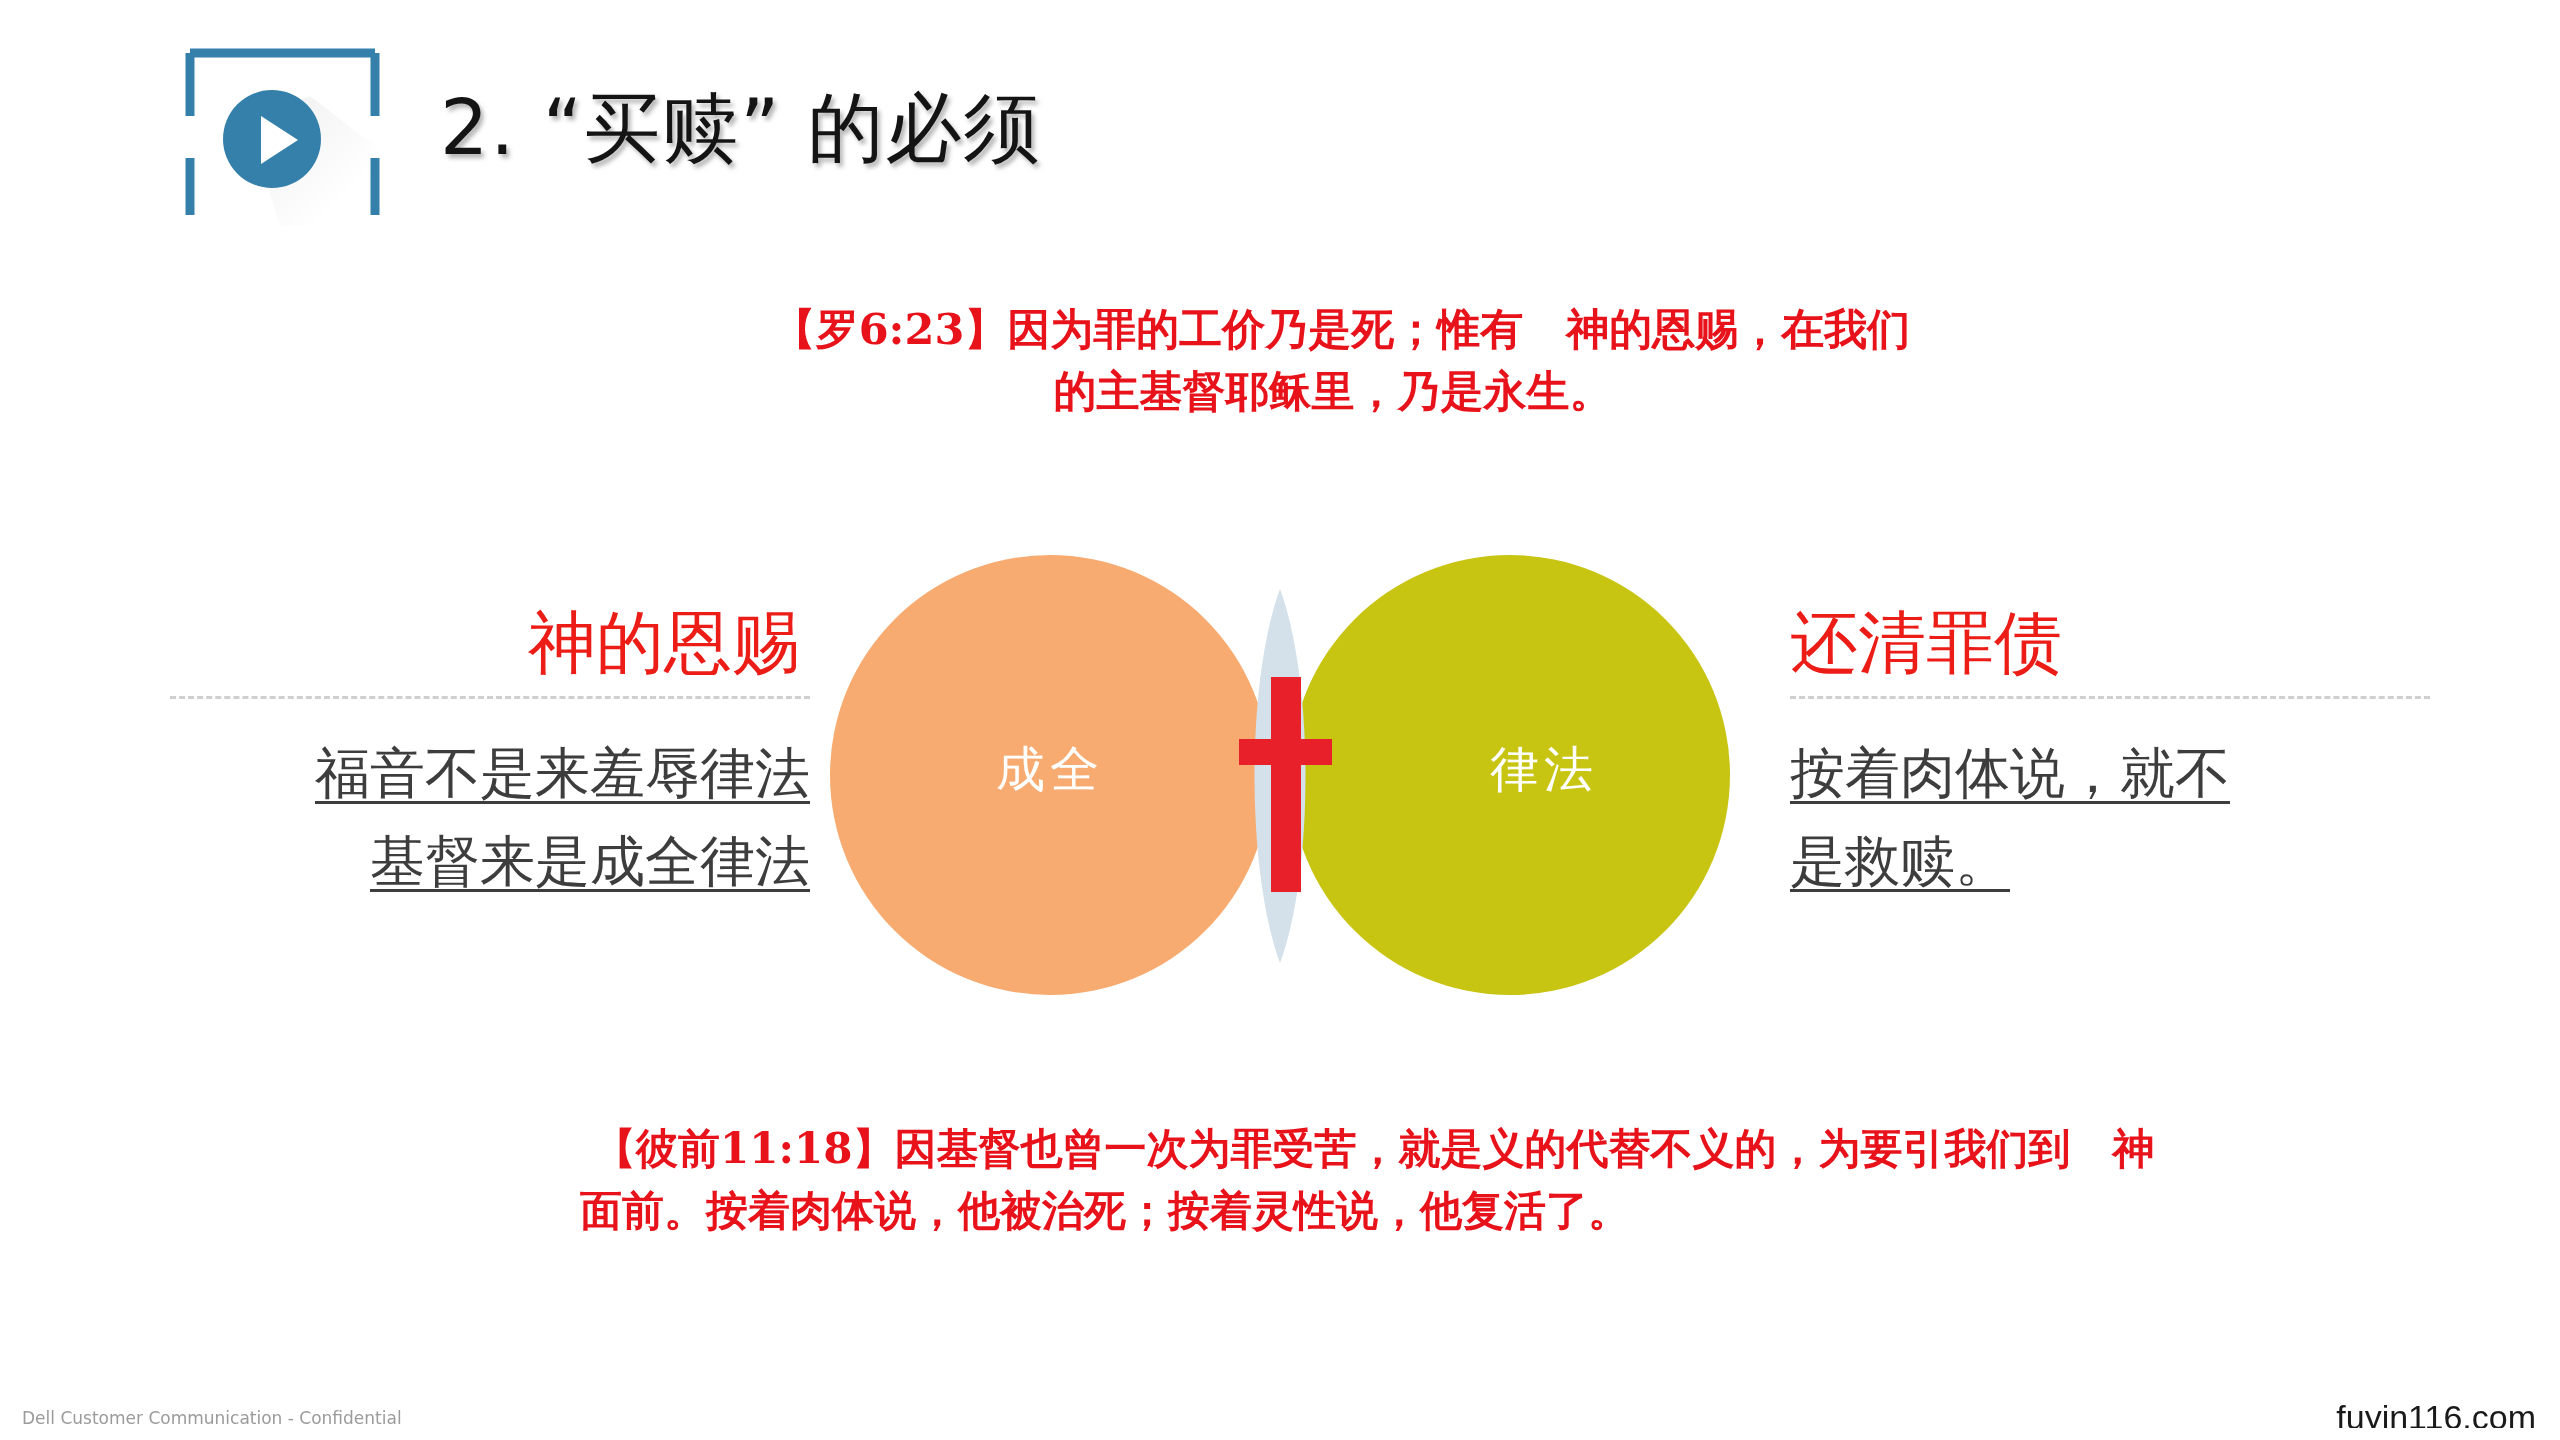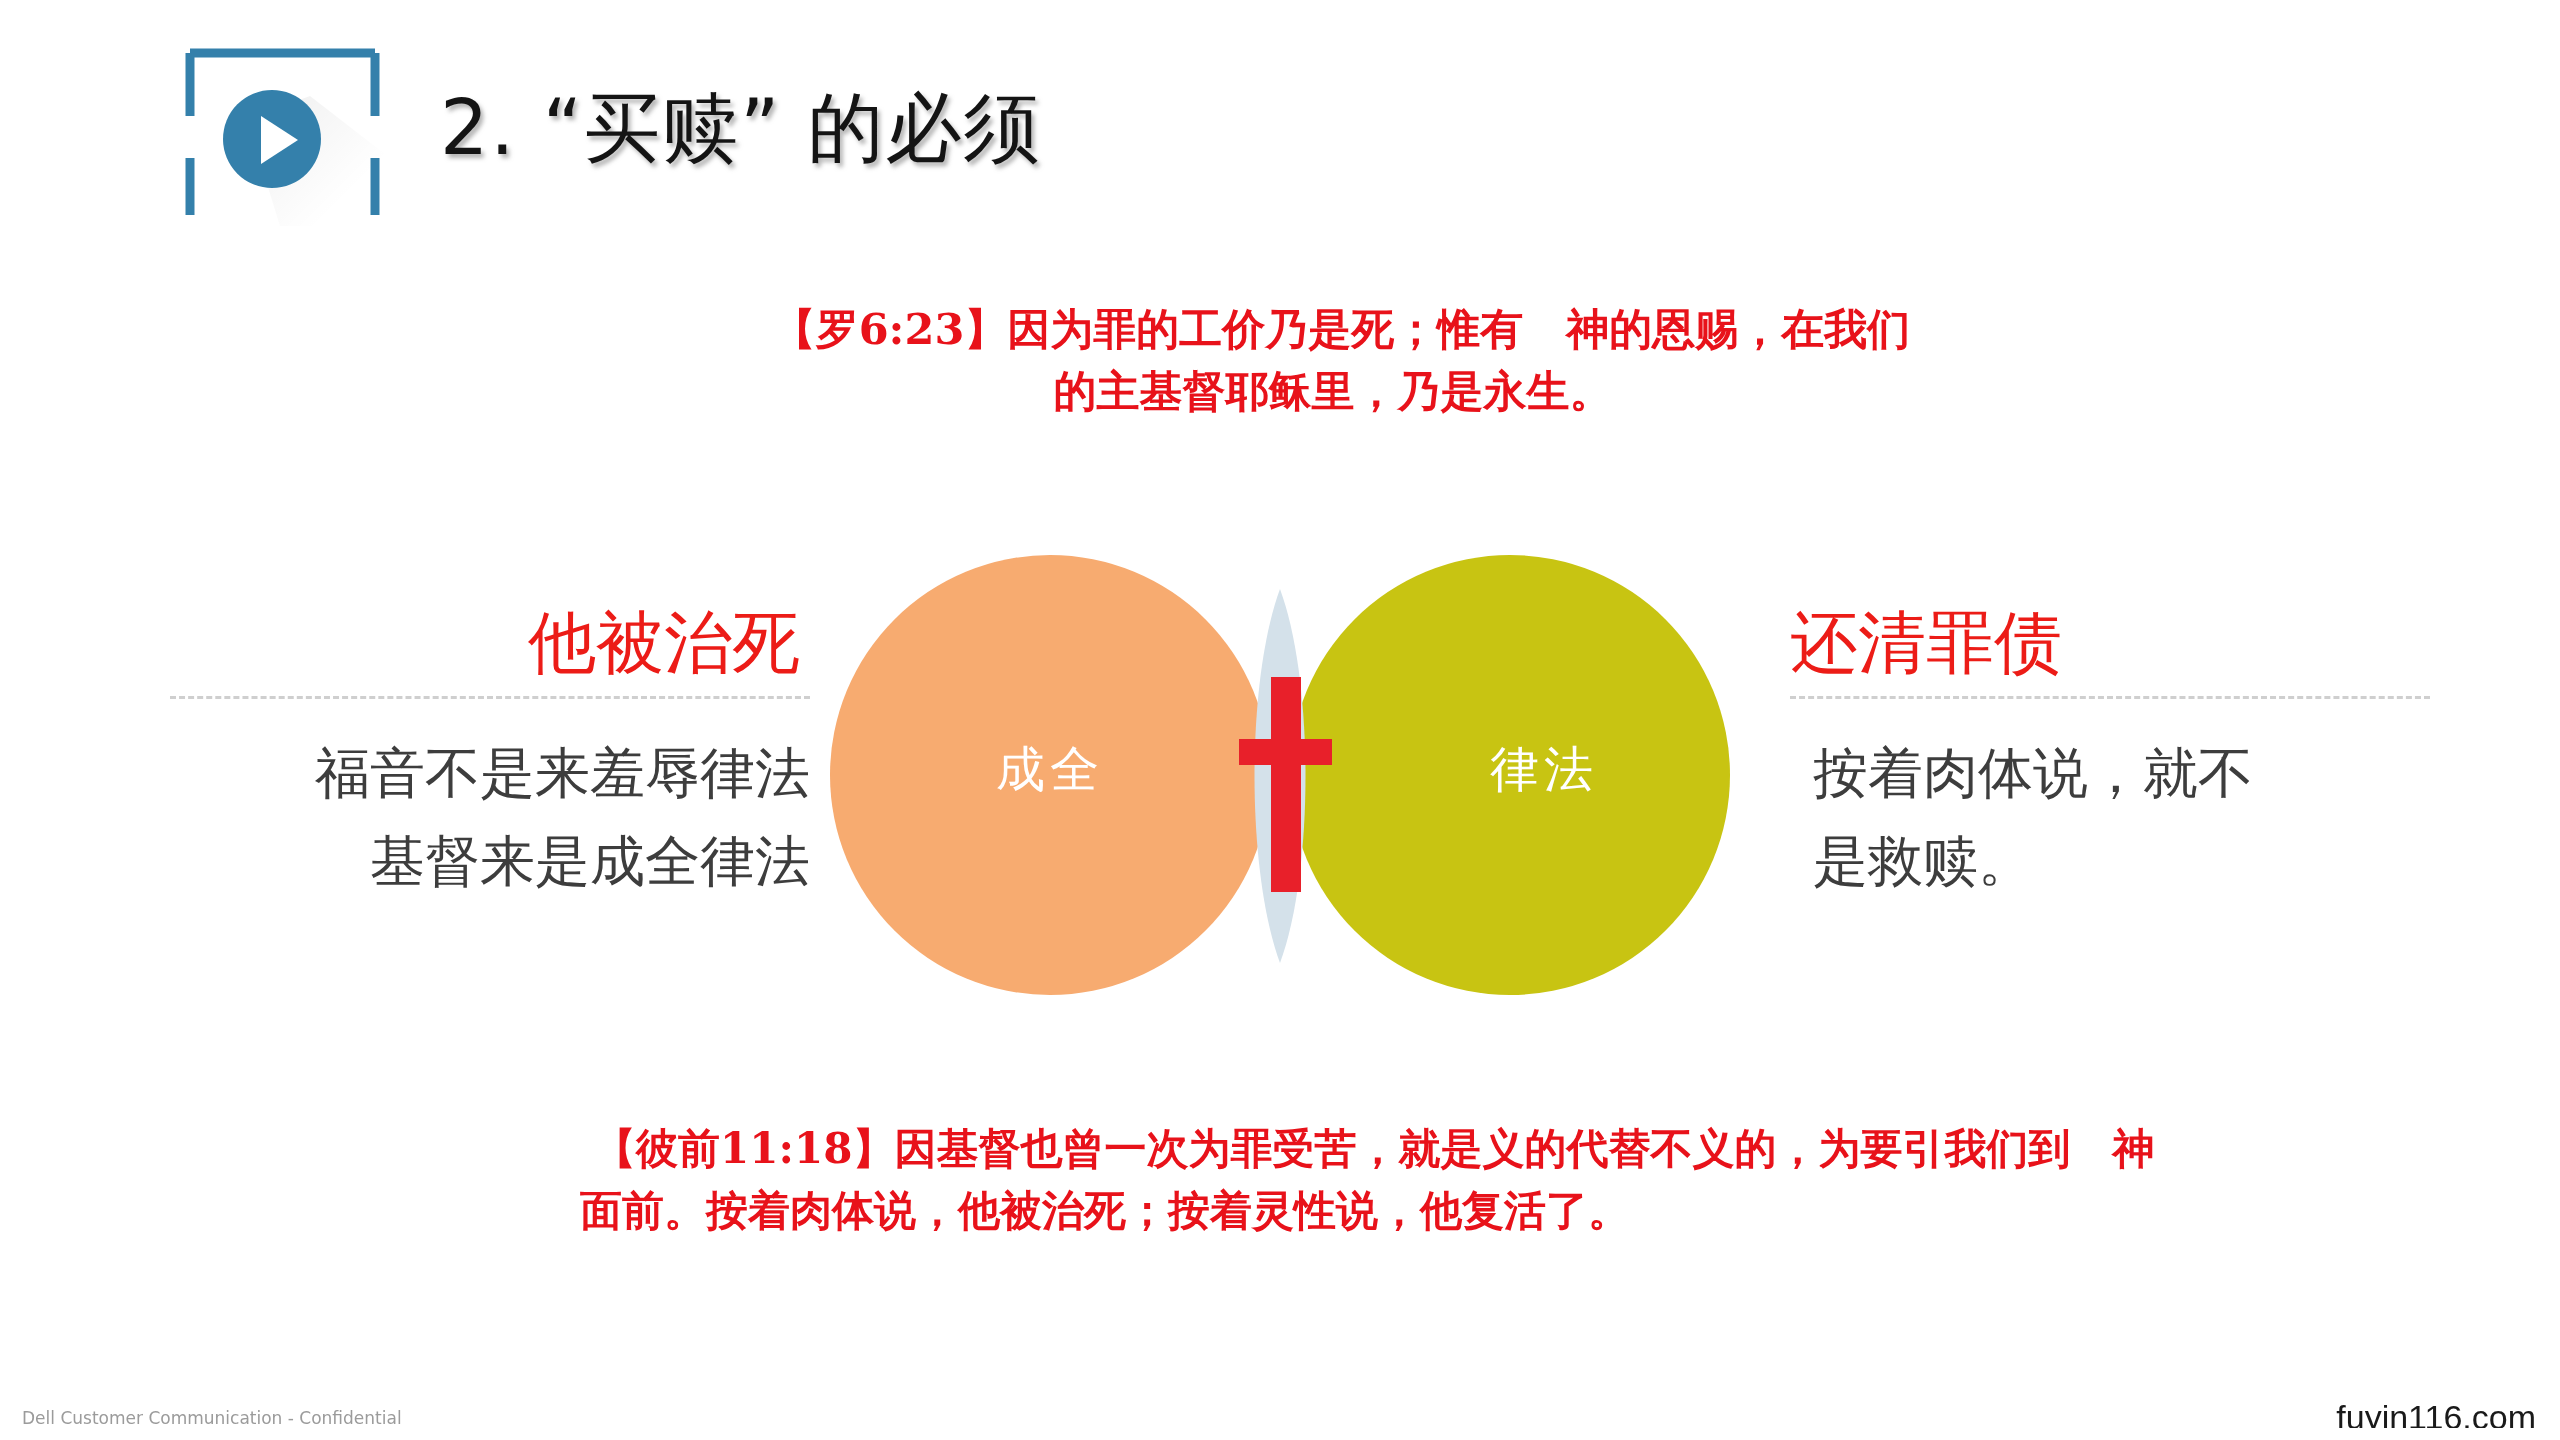--- a/index.html
+++ b/index.html
@@ -141,23 +141,23 @@
   .side-body {
     margin-top: 30px;
     font-family: "DejaVu Serif", "Liberation Serif", serif;
     font-size: 55px;
     line-height: 88px;
     color: #3d3d3d;
   }
   #col-left .side-body  { text-align: right; }
   #col-right .side-body { text-align: left; }
   .side-body .u {
+    text-decoration: underline;
     text-decoration-thickness: 3px;
     text-underline-offset: 9px;
-    margin-left: 23px;
   }
 
   
   #venn {
     position: absolute;
     left: 830px;
     top: 555px;
     width: 900px;
     height: 460px;
   }
@@ -251,21 +251,21 @@
       <div class="circle"></div>
       <div class="triangle"></div>
     </div>
 
     <div id="title">2. “买赎” 的必须</div>
   </div>
 
   <div id="scripture-top" class="scripture">【罗6:23】因为罪的工价乃是死；惟有　神的恩赐，在我们的主基督耶稣里，乃是永生。</div>
 
   <div id="col-left" class="side-col">
-    <div class="side-heading">他被治死</div>
+    <div class="side-heading">神的恩赐</div>
     <div class="side-rule"></div>
     <div class="side-body">
       <div><span class="u">福音不是来羞辱律法</span></div>
       <div><span class="u">基督来是成全律法</span></div>
     </div>
   </div>
 
   <div id="col-right" class="side-col">
     <div class="side-heading">还清罪债</div>
     <div class="side-rule"></div>

